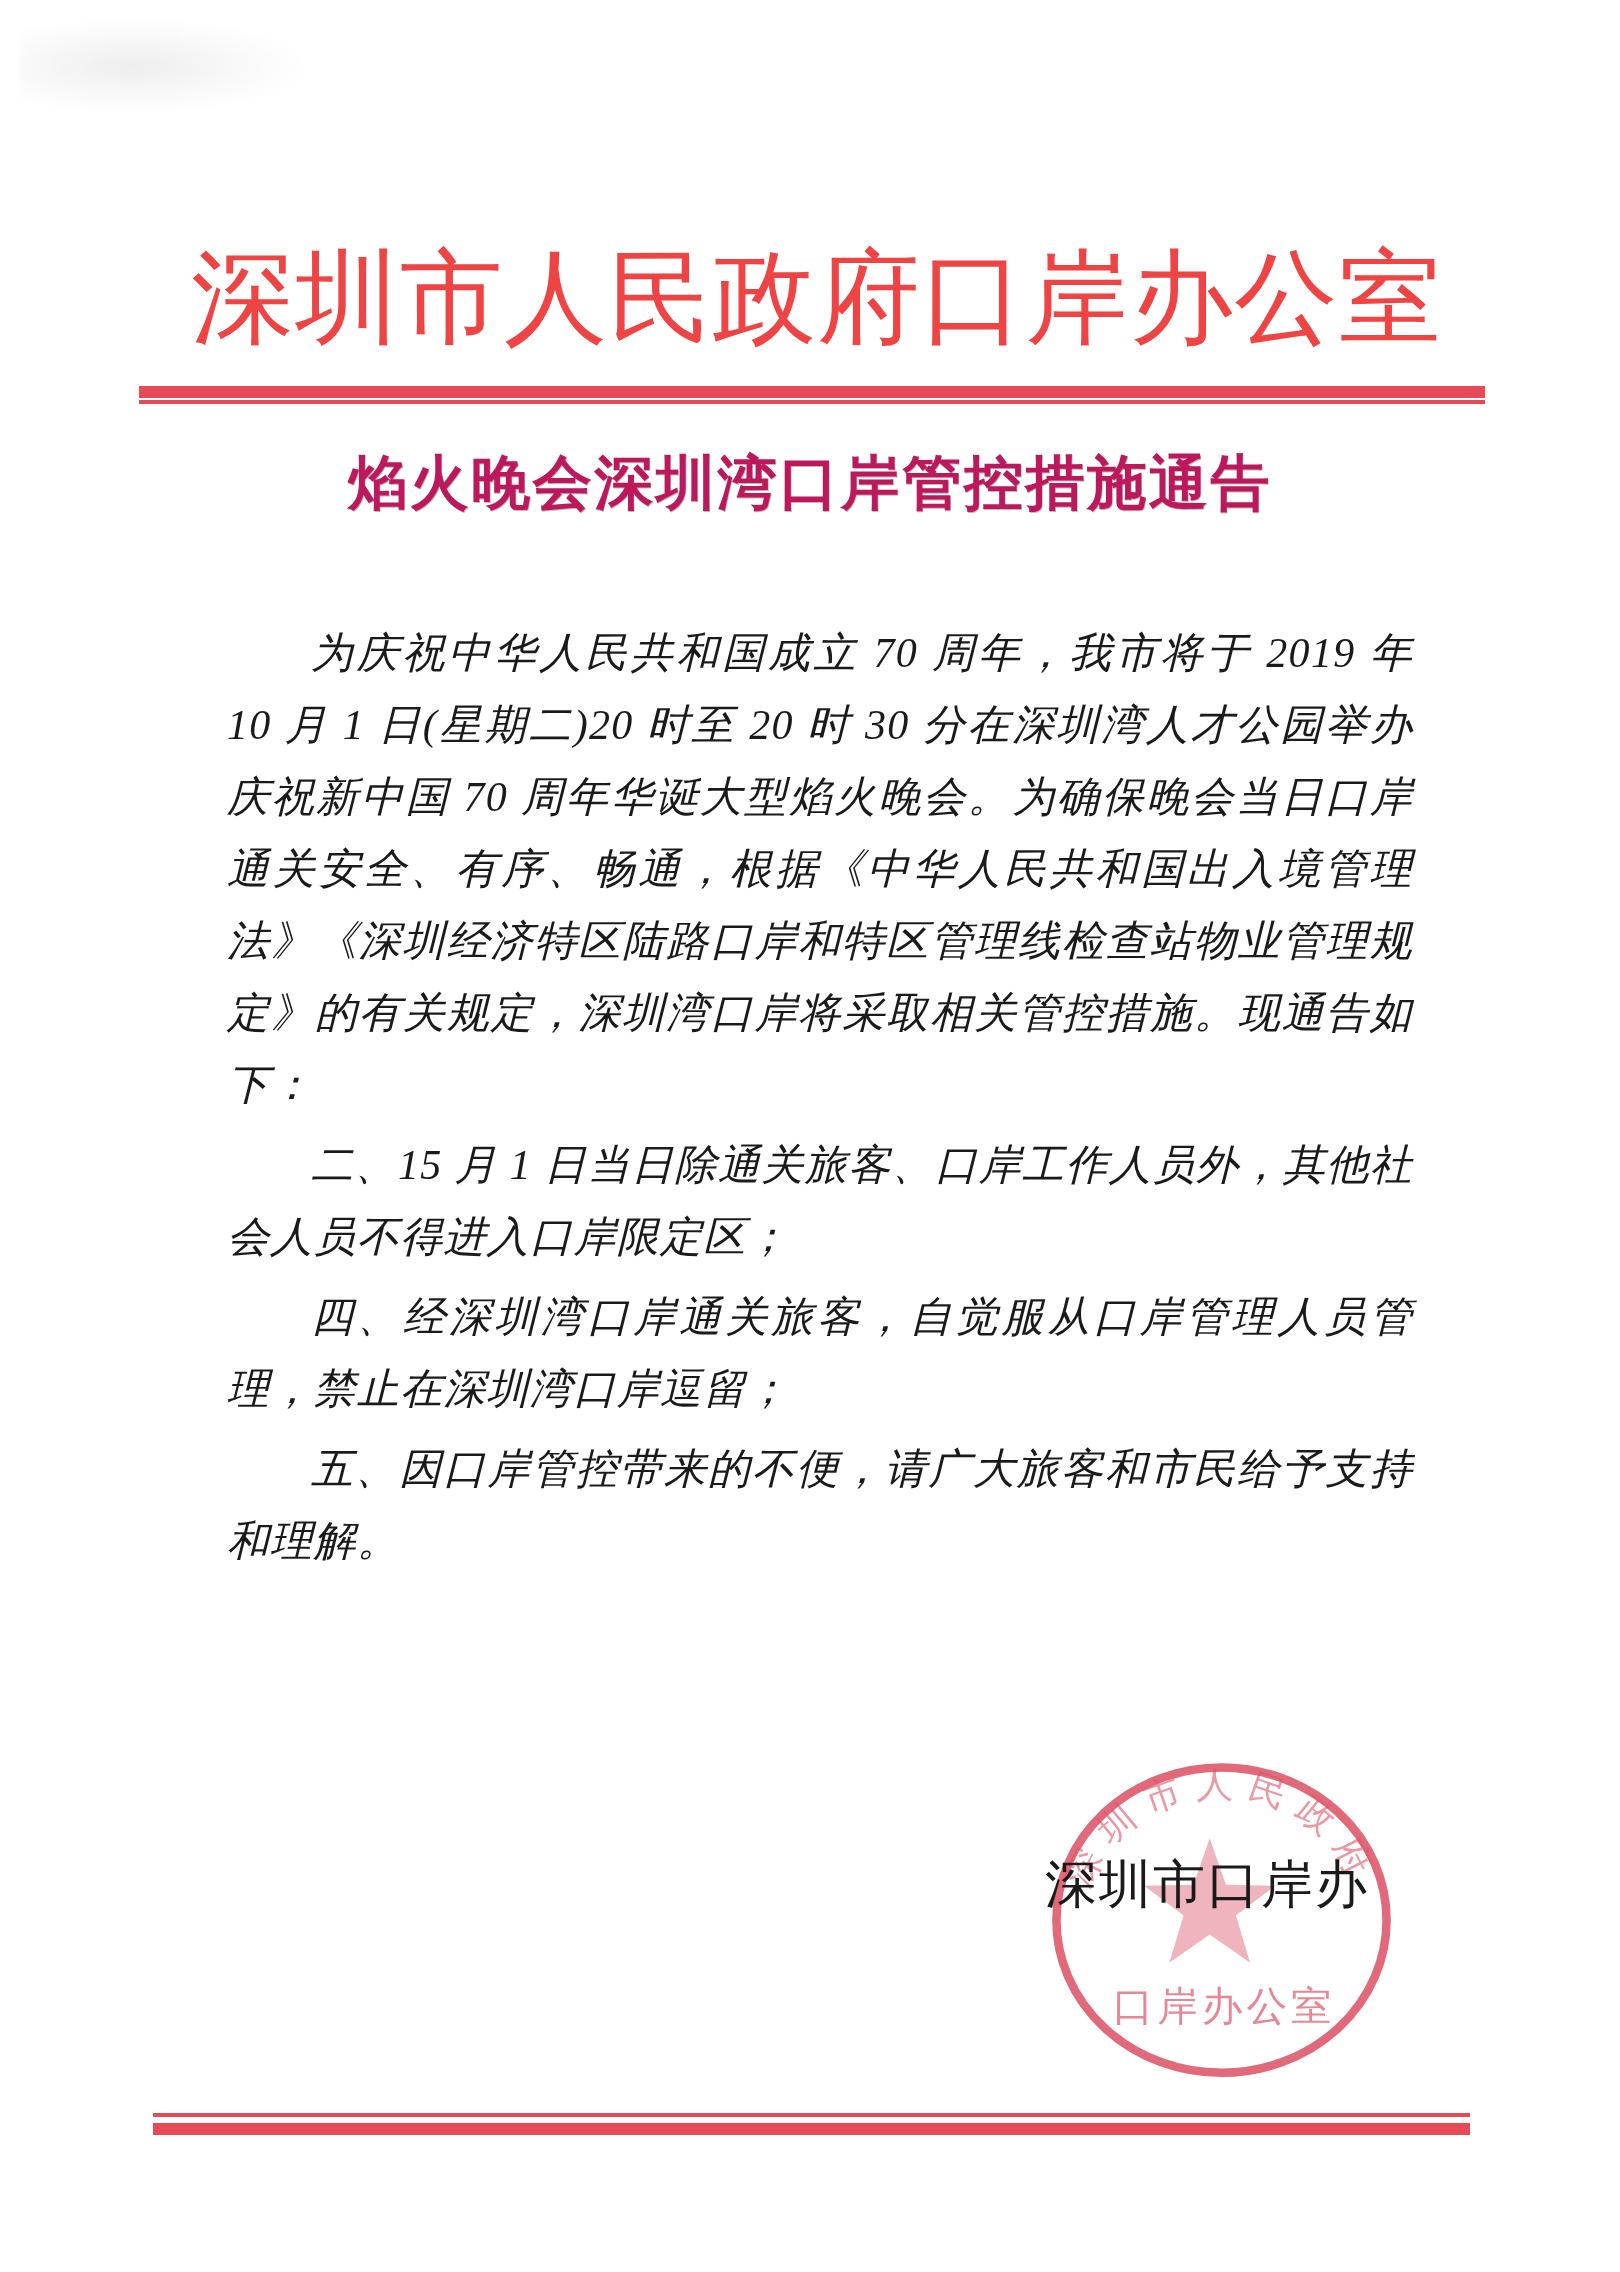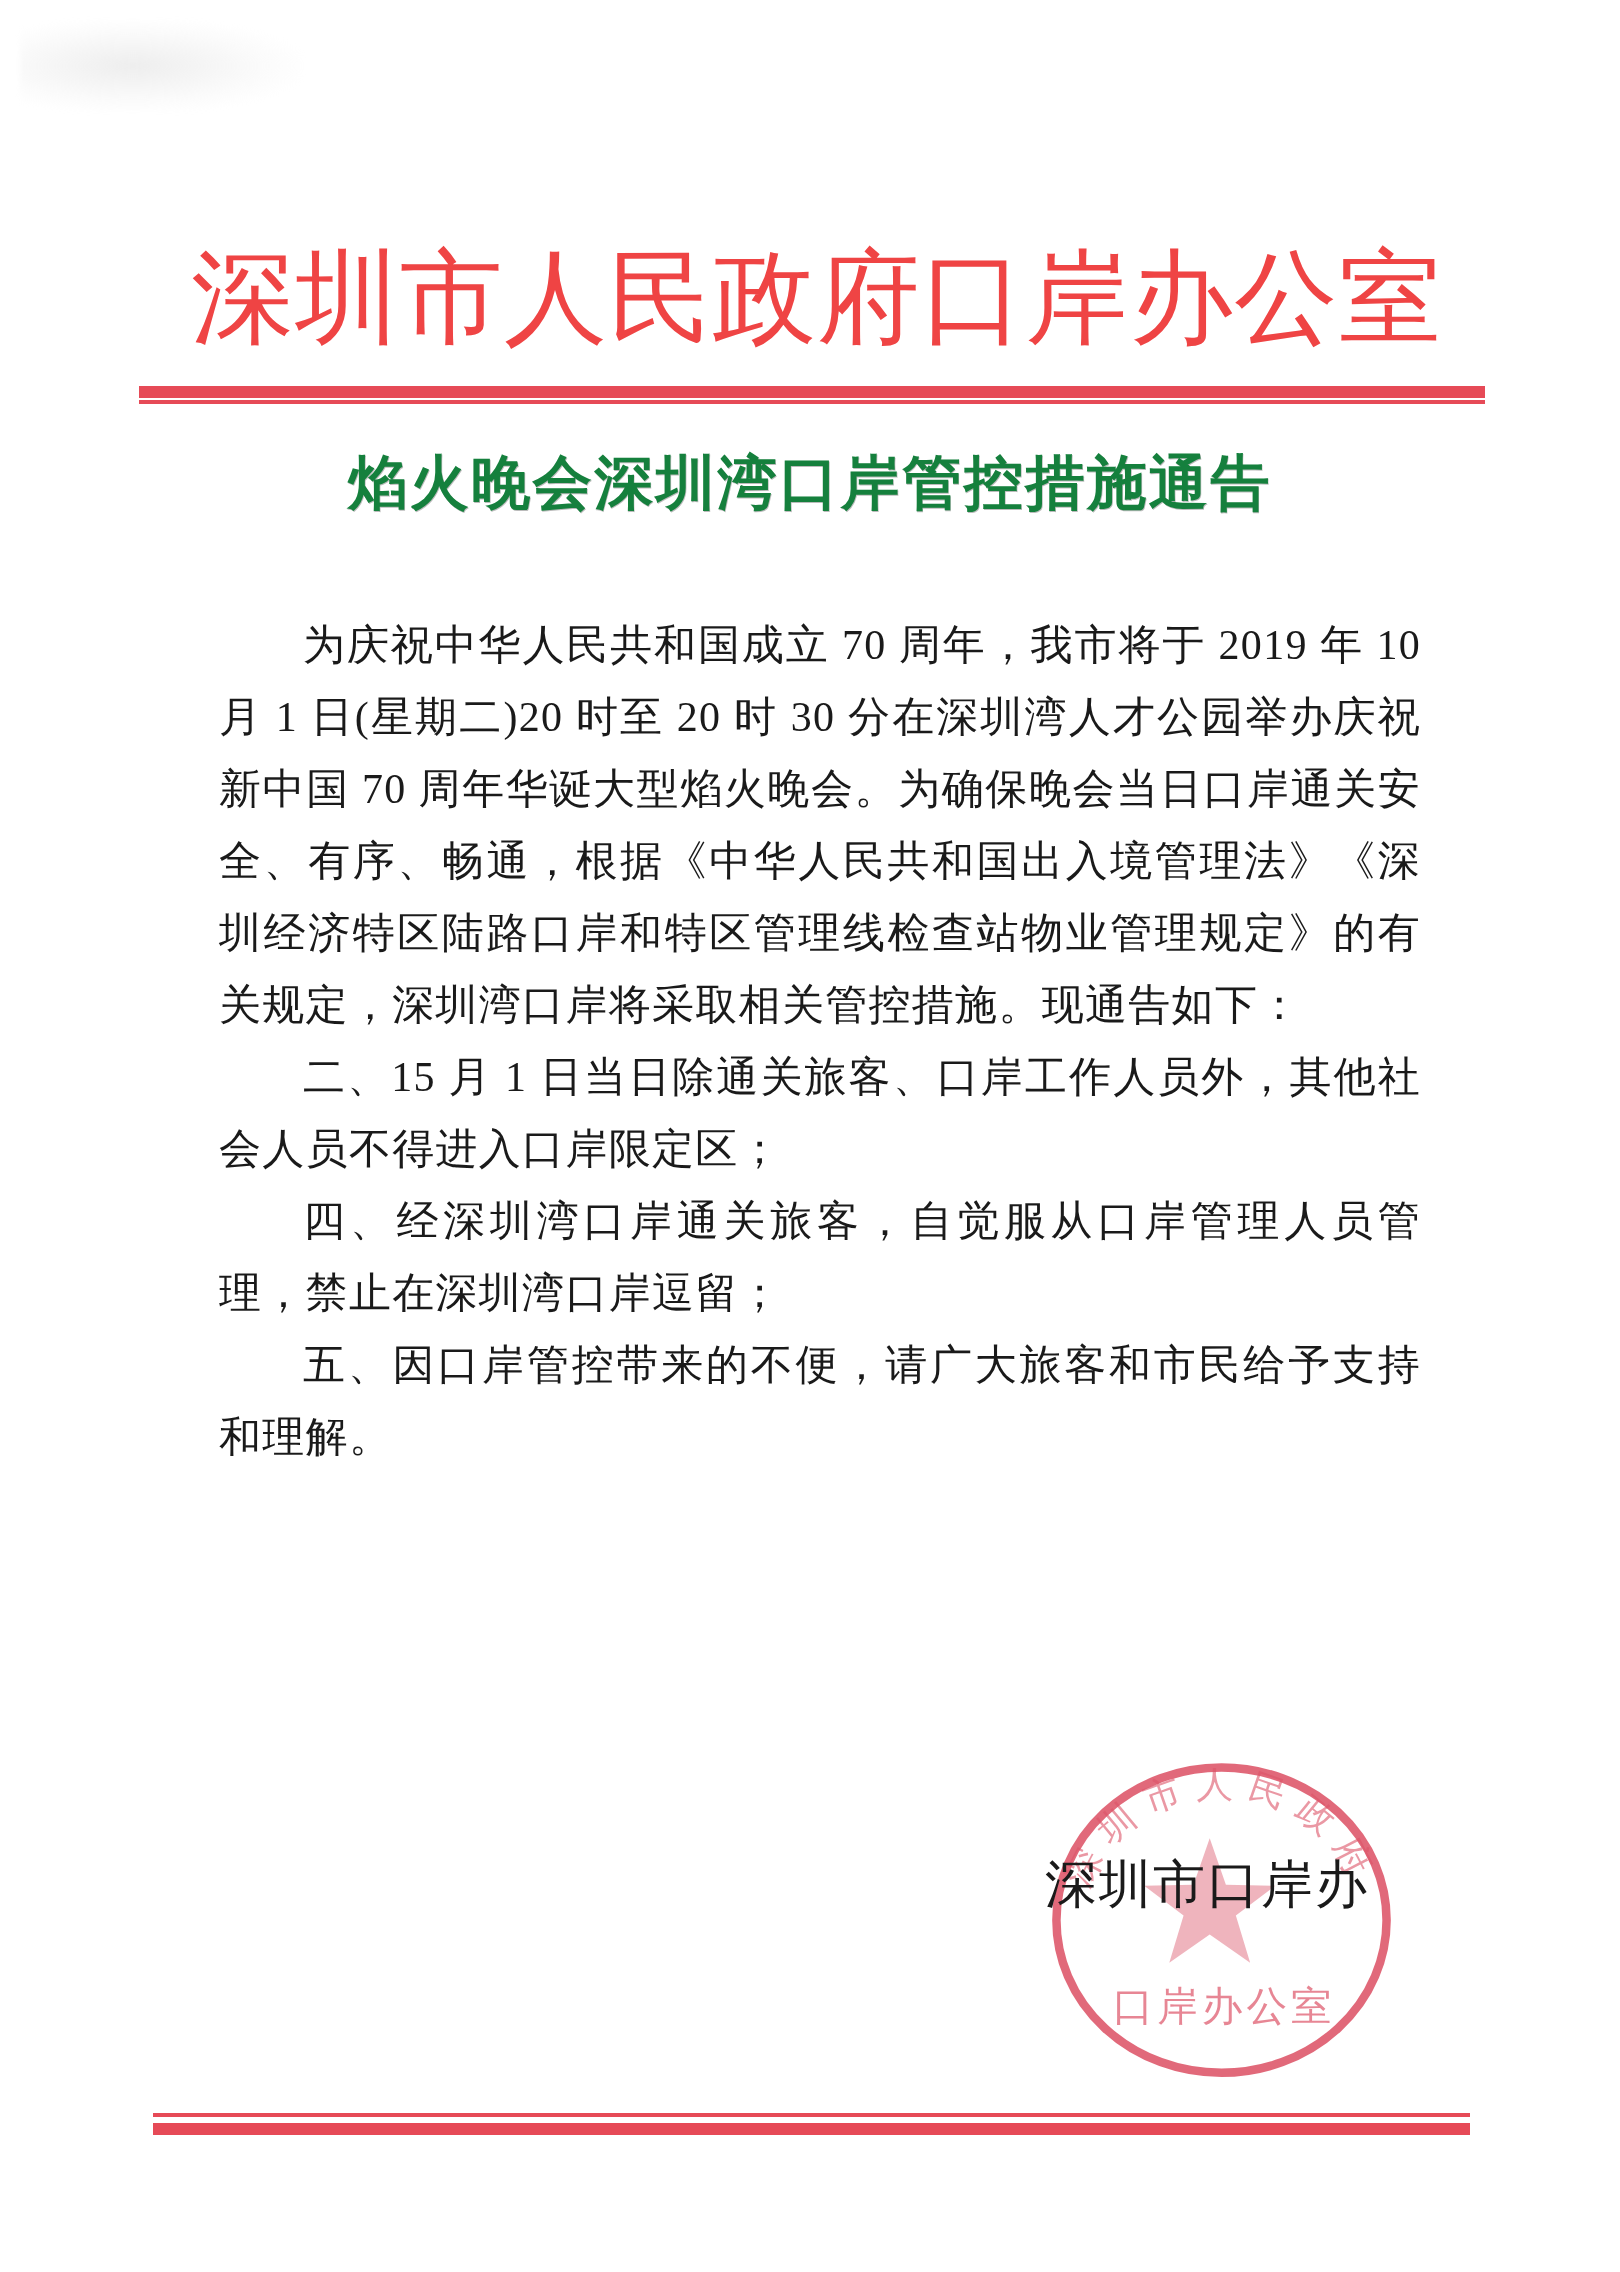--- a/index.html
+++ b/index.html
@@ -40,38 +40,39 @@
   .rule-footer-thin  { left: 153px; top: 2113px; width: 1317px; height: 3.9px;  }
   .rule-footer-thick { left: 153px; top: 2123px; width: 1317px; height: 11.8px; }
   .notice-title {
     position: absolute;
     left: 0; top: 444px;
     width: 100%;
     text-align: center;
     font-size: 59px;
     line-height: 79px;
     font-weight: bold;
-    color: #15803d;
+    color: #be185d;
     letter-spacing: 2.6px;
     white-space: nowrap;
     text-shadow: 0.7px 0.7px 0 rgba(60,60,60,.35);
   }
   .body-text {
     position: absolute;
     left: 219px; top: 609px;
     width: 1202px;
     font-size: 42px;
     line-height: 72px;
     letter-spacing: 1.3px;
     text-align: justify;
     z-index: 1;
   }
   .body-text p {
-    margin: 0;
+    margin: 8px;
     text-indent: 2em;
+    font-style: italic;
   }
   .signature-name {
     position: absolute;
     left: 1045px; top: 1861px;
     font-size: 52px;
     line-height: 47px;
     letter-spacing: 2px;
     white-space: nowrap;
     z-index: 3;
   }

